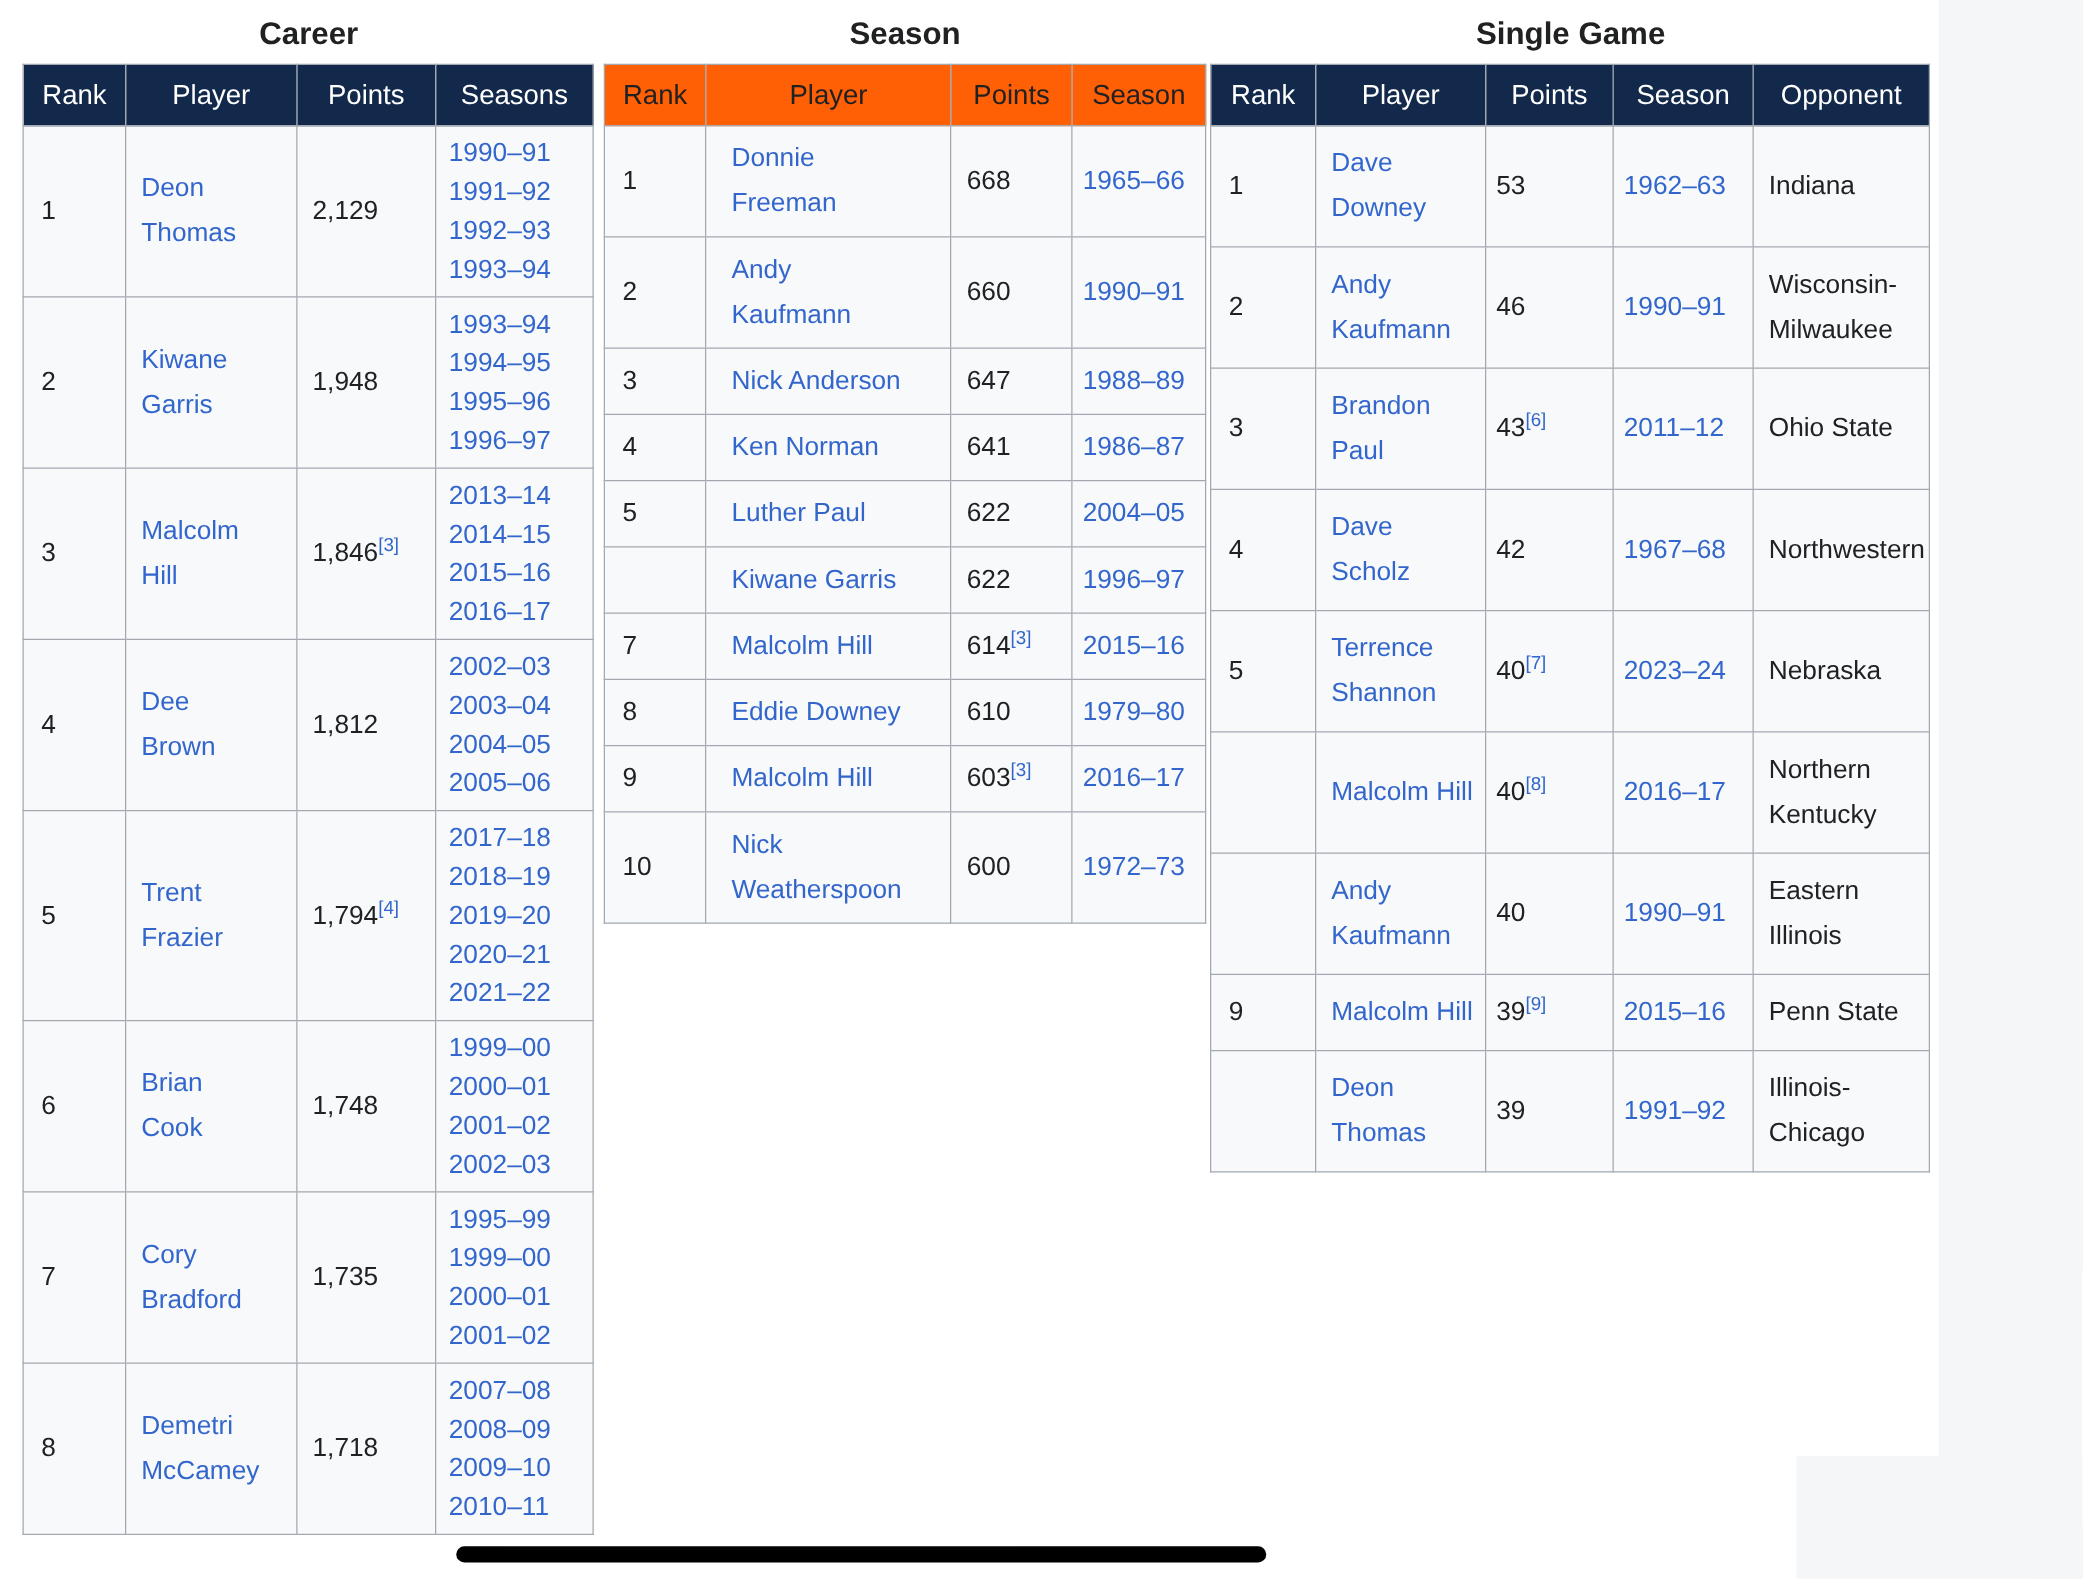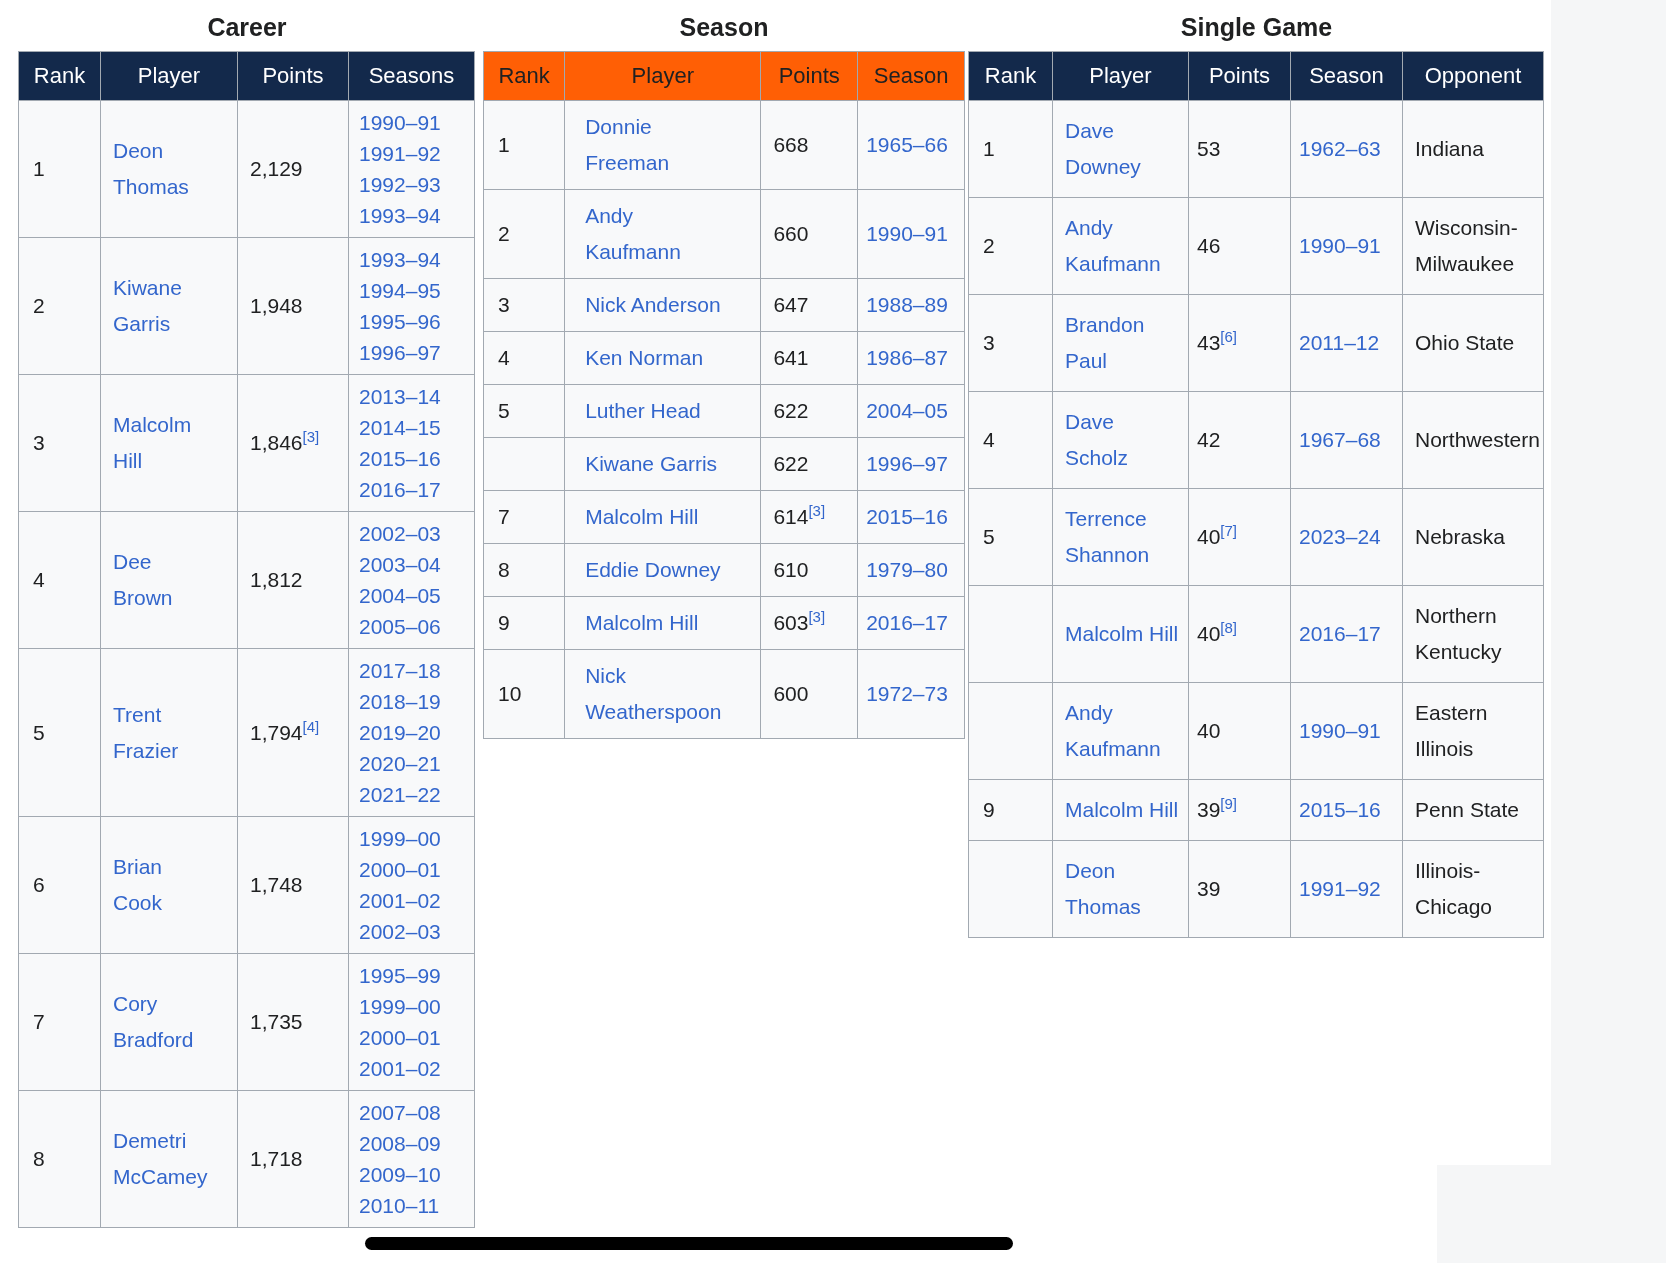--- a/index.html
+++ b/index.html
@@ -195,21 +195,21 @@
           <td class="seasonv"><a class="lnk">1988–89</a></td>
         </tr>
         <tr>
           <td class="rank">4</td>
           <td class="player"><a class="lnk">Ken Norman</a></td>
           <td class="points"><span>641</span><sup class="note"><a class="lnk"></a></sup></td>
           <td class="seasonv"><a class="lnk">1986–87</a></td>
         </tr>
         <tr>
           <td class="rank">5</td>
-          <td class="player"><a class="lnk">Luther Head</a></td>
+          <td class="player"><a class="lnk">Luther Paul</a></td>
           <td class="points"><span>622</span><sup class="note"><a class="lnk"></a></sup></td>
           <td class="seasonv"><a class="lnk">2004–05</a></td>
         </tr>
         <tr>
           <td class="rank"></td>
           <td class="player"><a class="lnk">Kiwane Garris</a></td>
           <td class="points"><span>622</span><sup class="note"><a class="lnk"></a></sup></td>
           <td class="seasonv"><a class="lnk">1996–97</a></td>
         </tr>
         <tr>

